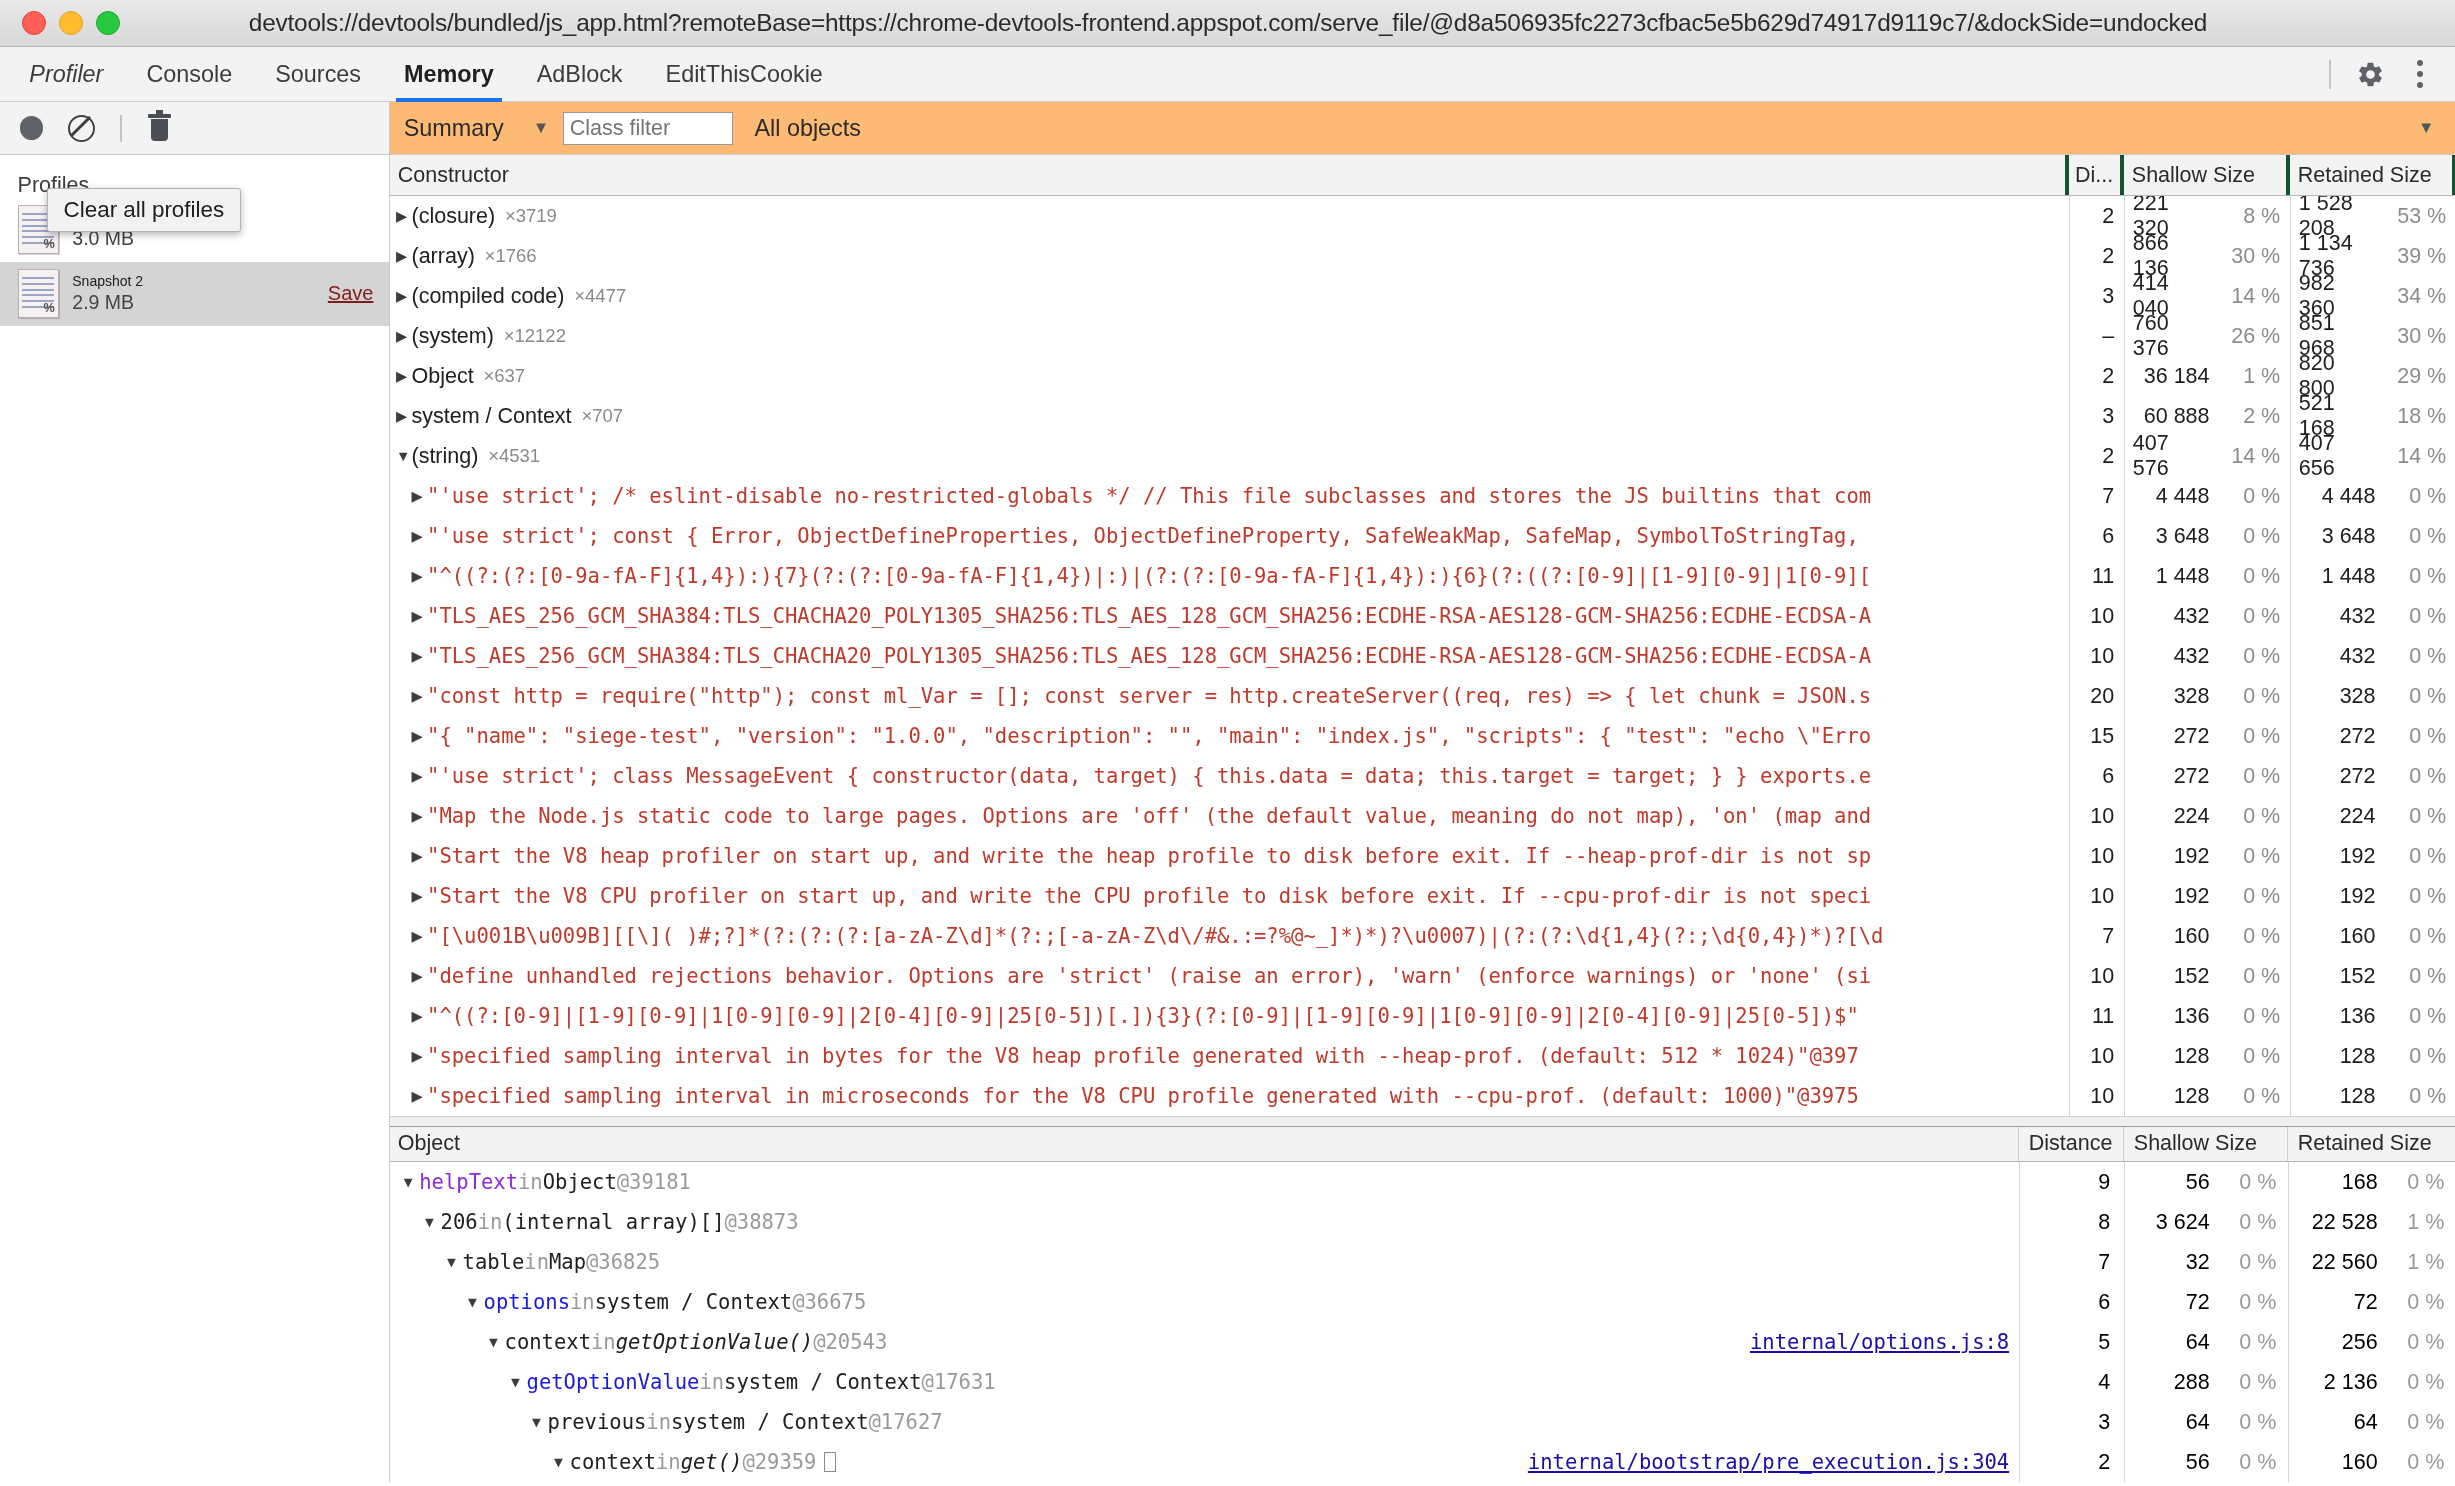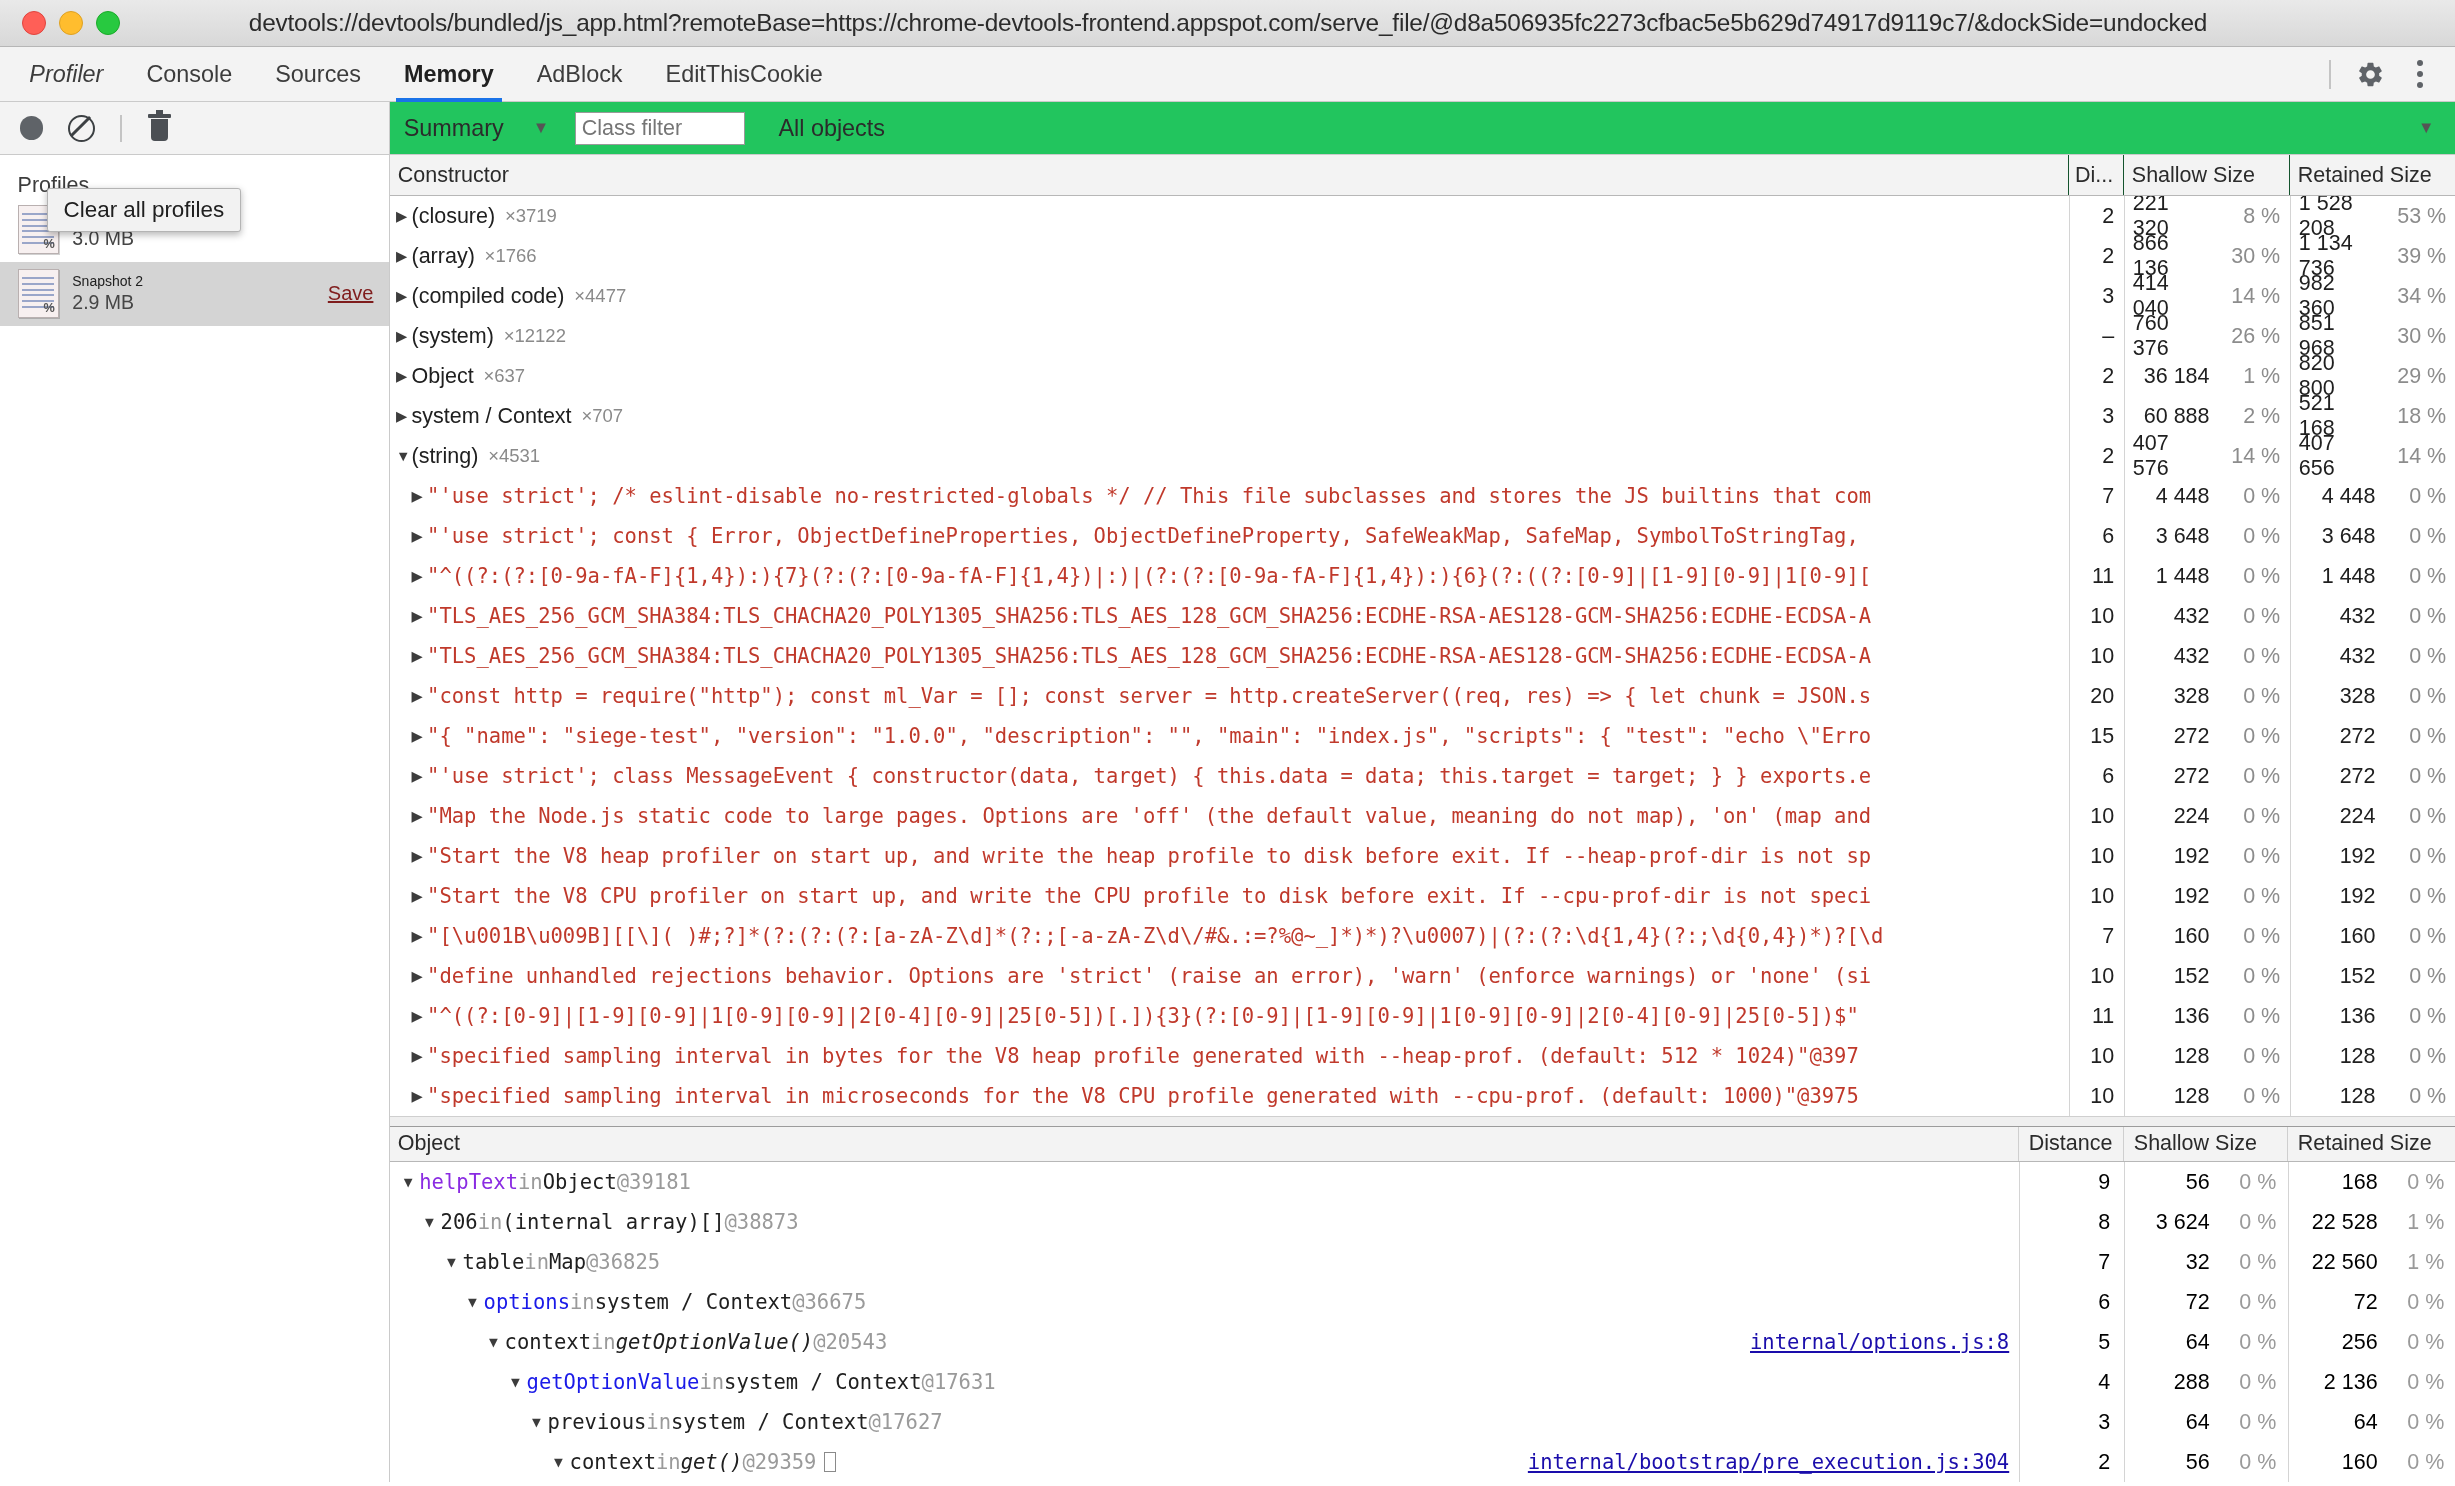--- a/index.html
+++ b/index.html
@@ -155,24 +155,24 @@
     padding: 7.8px 15.6px;
     font-size: 22.4px; color: #202020;
     white-space: nowrap;
     z-index: 50;
   }
 
   
   .main { flex: 1; display: flex; flex-direction: column; min-width: 0; }
 
   .main-toolbar {
-    height: 53px; background: #22c55e;
+    height: 53px; background: #fdba74;
     border-bottom: 1px solid #cacaca;
     display: flex; align-items: center;
-    padding-left: 13.7px; gap: 12px;
+    padding-left: 13.7px; gap: 0;
   }
   .mt-select {
     display: flex; align-items: center; gap: 29px;
     font-size: 23.4px; color: #2b2b2b; padding-right: 13.7px;
   }
   .caret { font-size: 16.6px; color: #555; line-height: 1; }
   .class-filter {
     width: 170px; height: 33px;
     border: 1px solid #9a9a9a; background: #fff;
     font-size: 21.5px; color: #757575;
@@ -187,21 +187,21 @@
 
   
   .grid { display: flex; flex-direction: column; min-height: 0; }
   .grid-head {
     display: flex; height: 41px;
     background: #f3f3f3;
     border-bottom: 1px solid #b7b7b7;
     font-size: 21.5px; color: #2b2b2b;
     align-items: center;
   }
-  .grid-head .cell { border-right: 1px solid #14532d; height: 100%; display: flex; align-items: center; }
+  .grid-head .cell { border-right: 4px solid #14532d; height: 100%; display: flex; align-items: center; }
   .c-name { flex: 1; min-width: 0; padding-left: 7.8px; }
   .c-dist { width: 55px;  flex: 0 0 55px;  padding-right: 9.8px; justify-content: flex-start; padding-left: 5.9px;}
   .c-shal { width: 166px; flex: 0 0 166px; padding-left: 7.8px; }
   .c-reta { width: 166px; flex: 0 0 166px; padding-left: 7.8px; }
 
   .rows { overflow: hidden; }
   .row {
     display: flex; align-items: center;
     height: 40px;
     font-size: 21.5px; color: #202020;

